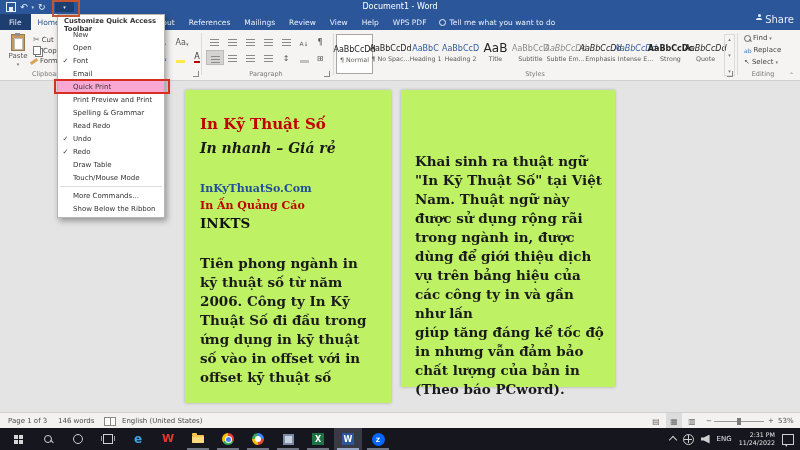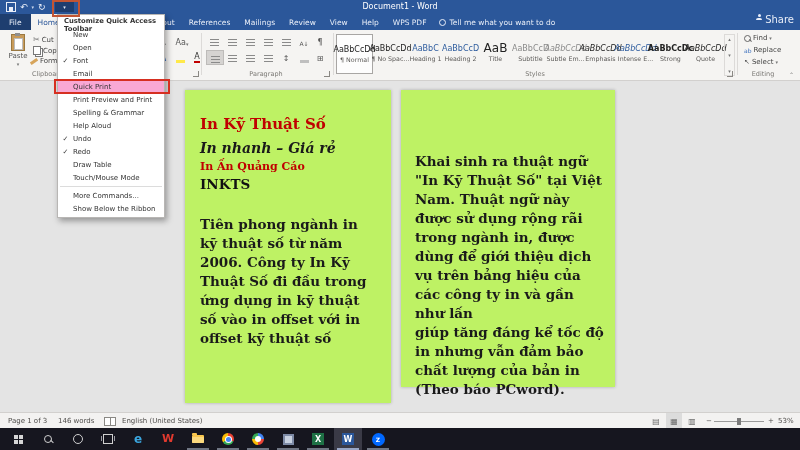--- a/index.html
+++ b/index.html
@@ -355,21 +355,21 @@
     <div class="mi">
         <span class="chk"></span>
         <span class="lbl">Print Preview and Print</span>
       </div>
     <div class="mi">
         <span class="chk"></span>
         <span class="lbl">Spelling &amp; Grammar</span>
       </div>
     <div class="mi">
         <span class="chk"></span>
-        <span class="lbl">Help Aloud</span>
+        <span class="lbl">Read Redo</span>
       </div>
     <div class="mi">
         <span class="chk">✓</span>
         <span class="lbl">Undo</span>
       </div>
     <div class="mi">
         <span class="chk">✓</span>
         <span class="lbl">Redo</span>
       </div>
     <div class="mi">
@@ -388,20 +388,21 @@
     <div class="mi">
         <span class="chk"></span>
         <span class="lbl">Show Below the Ribbon</span>
       </div>
   </div>
 
   <div class="workspace">
     <div class="page page-l">
       <div class="doc-h1">In Kỹ Thuật Số</div>
       <div class="doc-h2">In nhanh – Giá rẻ</div>
+      <div class="brand1">InKyThuatSo.Com</div>
       <div class="brand2">In Ấn Quảng Cáo</div>
       <div class="brand3">INKTS</div>
       <div class="doc-para mt22">Tiên phong ngành in kỹ thuật số từ năm 2006. Công ty In Kỹ Thuật Số đi đầu trong ứng dụng in kỹ thuật số vào in offset với in offset kỹ thuật số</div>
     </div>
     <div class="page page-r">
       <div class="doc-para mt33">Khai sinh ra thuật ngữ "In Kỹ Thuật Số" tại Việt Nam. Thuật ngữ này được sử dụng rộng rãi trong ngành in, được dùng để giới thiệu dịch vụ trên bảng hiệu của các công ty in và gần như lấn</div>
       <div class="doc-para">giúp tăng đáng kể tốc độ in nhưng vẫn đảm bảo chất lượng của bản in (Theo báo PCword).</div>
     </div>
   </div>
 
@@ -469,15 +470,26 @@
       </div>
     <div class="tb-slot open" style="left:304px;">
         <span class="excel-ic">X</span>
       </div>
     <div class="tb-slot open activeapp" style="left:334px;">
         <span class="word-ic">W</span>
       </div>
     <div class="tb-slot open" style="left:364px;">
         <span class="zalo-ic">Z</span>
       </div>
+    <div class="tray">
+      <span class="chev-ic"></span>
+      <span class="globe-ic"></span>
+      <span class="spk-ic"></span>
+      <span class="lang">ENG</span>
+      <span class="dt">
+        <span>2:31 PM</span><br>
+        <span>11/24/2022</span>
+      </span>
+      <span class="ac-ic"></span>
+    </div>
   </div>
 
 </div>
 
 </body></html>

